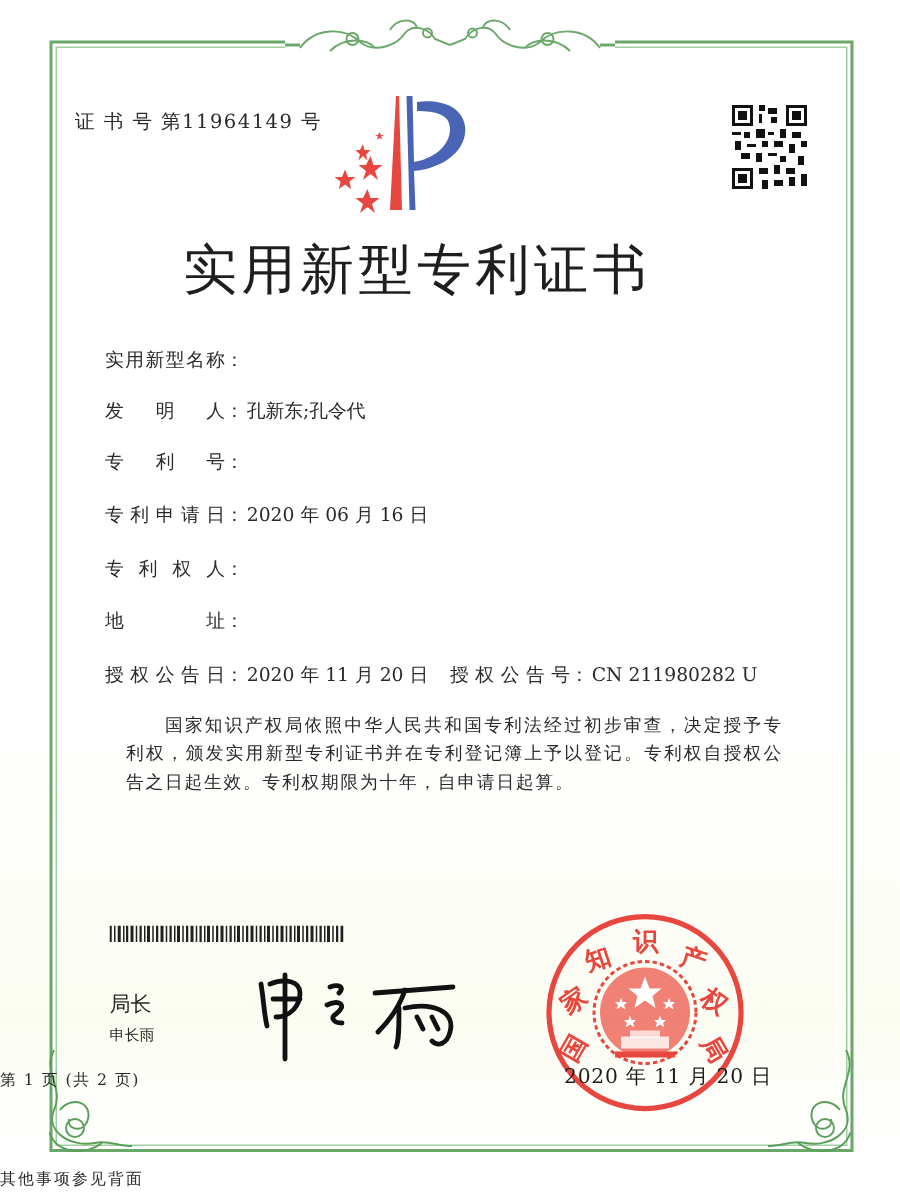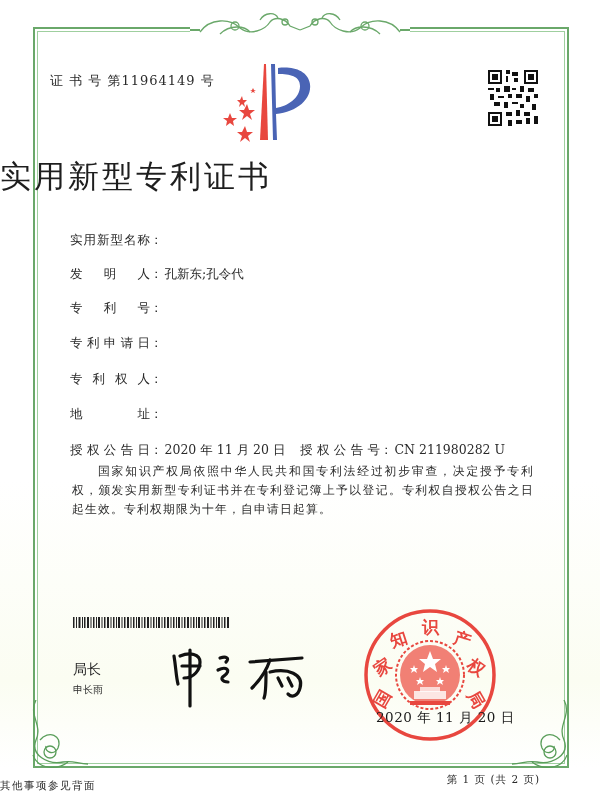--- a/index.html
+++ b/index.html
@@ -22,48 +22,48 @@
   .oc-bl { left:28px; top:700px; }
   .oc-br { left:512px; top:700px; }
 
   .cert-no {
     position:absolute; left:50px; top:72px; font-size:13px; letter-spacing:1px;
   }
   .logo { position:absolute; left:222px; top:64px; width:90px; height:78px; }
   .qr { position:absolute; left:488px; top:70px; width:50px; height:56px; }
 
   .title {
-    position:absolute; left:0; width:556px; top:156px; text-align:left;
-    font-size:31px; letter-spacing:3px; color:#1e1e1e;
+    position:absolute; left:0; width:556px; top:156px; text-align:center;
+    font-size:36px; letter-spacing:3px; color:#1e1e1e;
     font-family: "DejaVu Sans", "Liberation Sans", sans-serif; font-weight:300;
   }
 
   .fields { position:absolute; left:70px; top:232px; width:480px; }
   .field { position:absolute; left:0; height:18px; font-size:12.5px; white-space:nowrap; display:flex; }
   .field .lbl { width:80px; display:flex; justify-content:space-between; }
   .field .lbl span { display:inline-block; }
   .field .val { margin-left:2px; }
   .field2 { position:absolute; left:230px; display:flex; }
   .field2 .lbl { width:80px; display:flex; justify-content:space-between; }
 
   .body-text {
     position:absolute; left:72px; top:462px; width:462px;
     font-size:11.8px; line-height:19px; letter-spacing:1.2px; text-align:justify;
   }
-  .body-text p { margin:0; text-indent:2.2em; }
+  .body-text p { margin:12px; text-indent:2.2em; }
 
   .barcode { position:absolute; left:73px; top:617px; width:156px; height:11px; }
   .dir-title { position:absolute; left:73px; top:661px; font-size:14px; font-family:"DejaVu Sans","Liberation Sans",sans-serif; }
   .dir-name { position:absolute; left:73px; top:683px; font-size:10px; font-family:Liberation Mono, monospace; }
   .signature { position:absolute; left:170px; top:648px; width:140px; height:62px; }
 
   .seal { position:absolute; left:362px; top:607px; width:136px; height:136px; }
   .seal-date { position:absolute; left:376px; top:709px; font-size:13.5px; color:#1a1a1a; letter-spacing:0.5px; }
 
-  .page-no { position:absolute; left:0; width:540px; top:773px; text-align:right; font-size:10.5px; letter-spacing:1px; }
+  .page-no { position:absolute; left:0; width:540px; top:713px; text-align:left; font-size:10.5px; letter-spacing:1px; }
   .back-note { position:absolute; left:0; width:540px; top:779px; text-align:left; font-size:10.5px; letter-spacing:1.5px; }
 </style>
 </head>
 <body>
 
 <div class="frame"></div>
 
 <svg class="ornament-top" viewBox="0 0 220 34">
   <rect x="0" y="0" width="220" height="34" fill="#fff"></rect>
   <g fill="none" stroke="#6aa86a" stroke-width="1.3">
@@ -188,20 +188,21 @@
   </div>
   <div class="field" style="top:103px;">
     <div class="lbl">
       <span>专</span>
         <span>利</span>
         <span>申</span>
         <span>请</span>
         <span>日</span>
     </div>
       <span>：</span>
+      <span class="val">2020 年 06 月 16 日</span>
   </div>
   <div class="field" style="top:139px;">
     <div class="lbl">
       <span>专</span>
         <span>利</span>
         <span>权</span>
         <span>人</span>
     </div>
       <span>：</span>
   </div>

